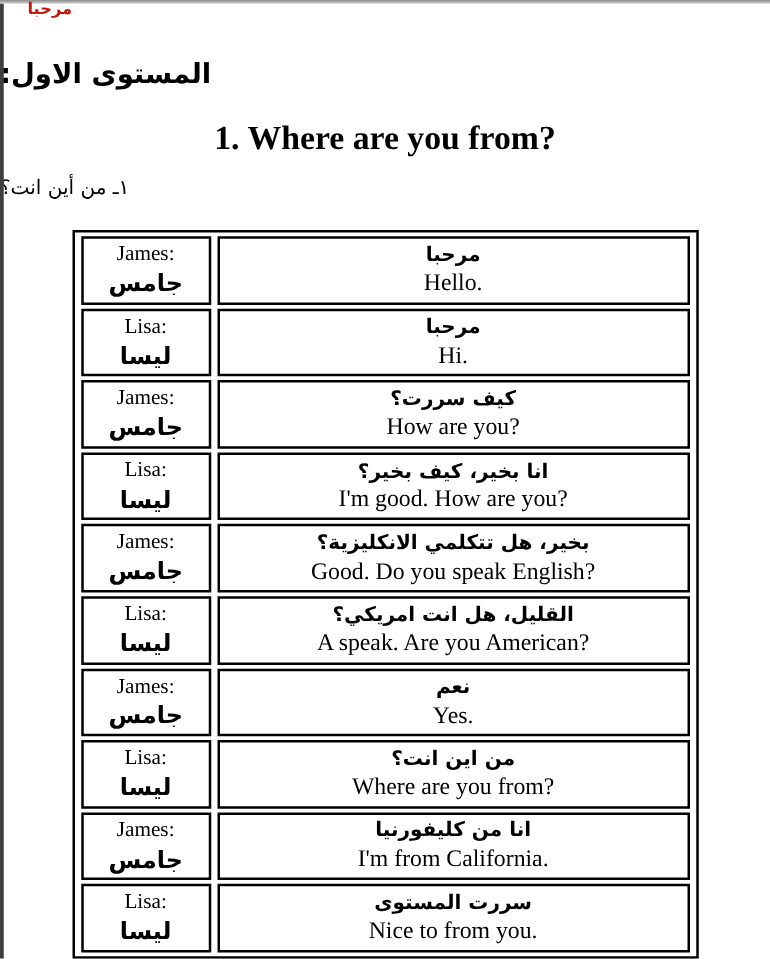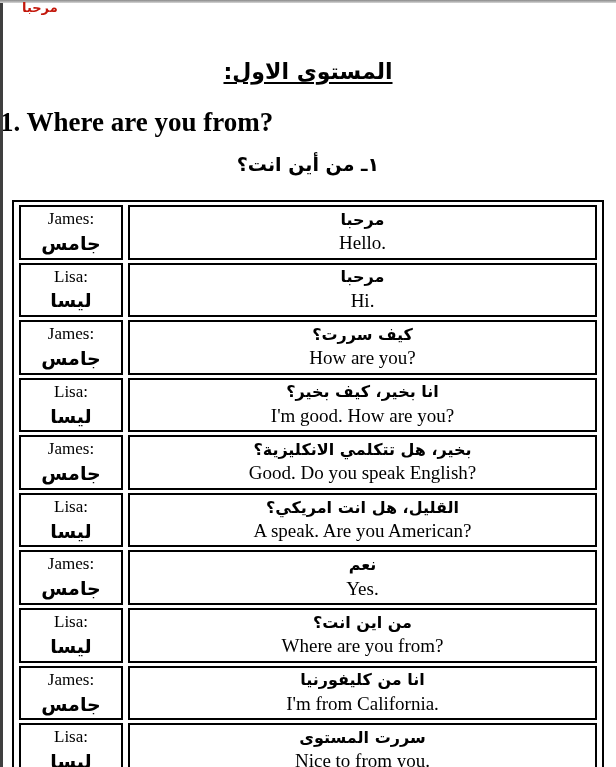--- a/index.html
+++ b/index.html
@@ -30,49 +30,48 @@
   .red-annotation {
     position: absolute;
     top: 0px; left: 22px;
     font-family: "DejaVu Sans", sans-serif;
     font-weight: bold;
     font-size: 13px;
     color: #c3170b;
     direction: rtl;
   }
   .level-title {
-    margin: 58px 0 0 0;
-    text-align: center;
+    margin: 46px 0 0 0;
+    text-align: left;
     font-family: "DejaVu Sans", sans-serif;
     font-weight: bold;
     font-size: 22px;
     line-height: 1.25;
     direction: rtl;
-    text-decoration: underline;
     text-underline-offset: 3px;
   }
   .title-en {
     margin: 20px 0 0 0;
-    text-align: left;
+    text-align: center;
     font-family: "Liberation Serif", serif;
     font-weight: bold;
     font-size: 27px;
     line-height: 1.25;
   }
   .title-ar {
     margin: 13px 0 0 0;
-    text-align: center;
-    font-family: "DejaVu Sans", sans-serif;
-    font-weight: bold;
-    font-size: 19px;
+    text-align: left;
+    font-family: "DejaVu Sans", sans-serif;
+    font-weight: normal;
+    font-size: 16px;
     line-height: 1.3;
     direction: rtl;
   }
   table.dialogue {
-    width: 592px;
+    width: 501px;
     margin: 23px auto 0 auto;
     border: 2px solid #000000;
     border-collapse: separate;
     border-spacing: 5px 3px;
     table-layout: fixed;
   }
   table.dialogue td {
     border: 2px solid #000000;
     height: 45px;
     padding: 1px 4px;

